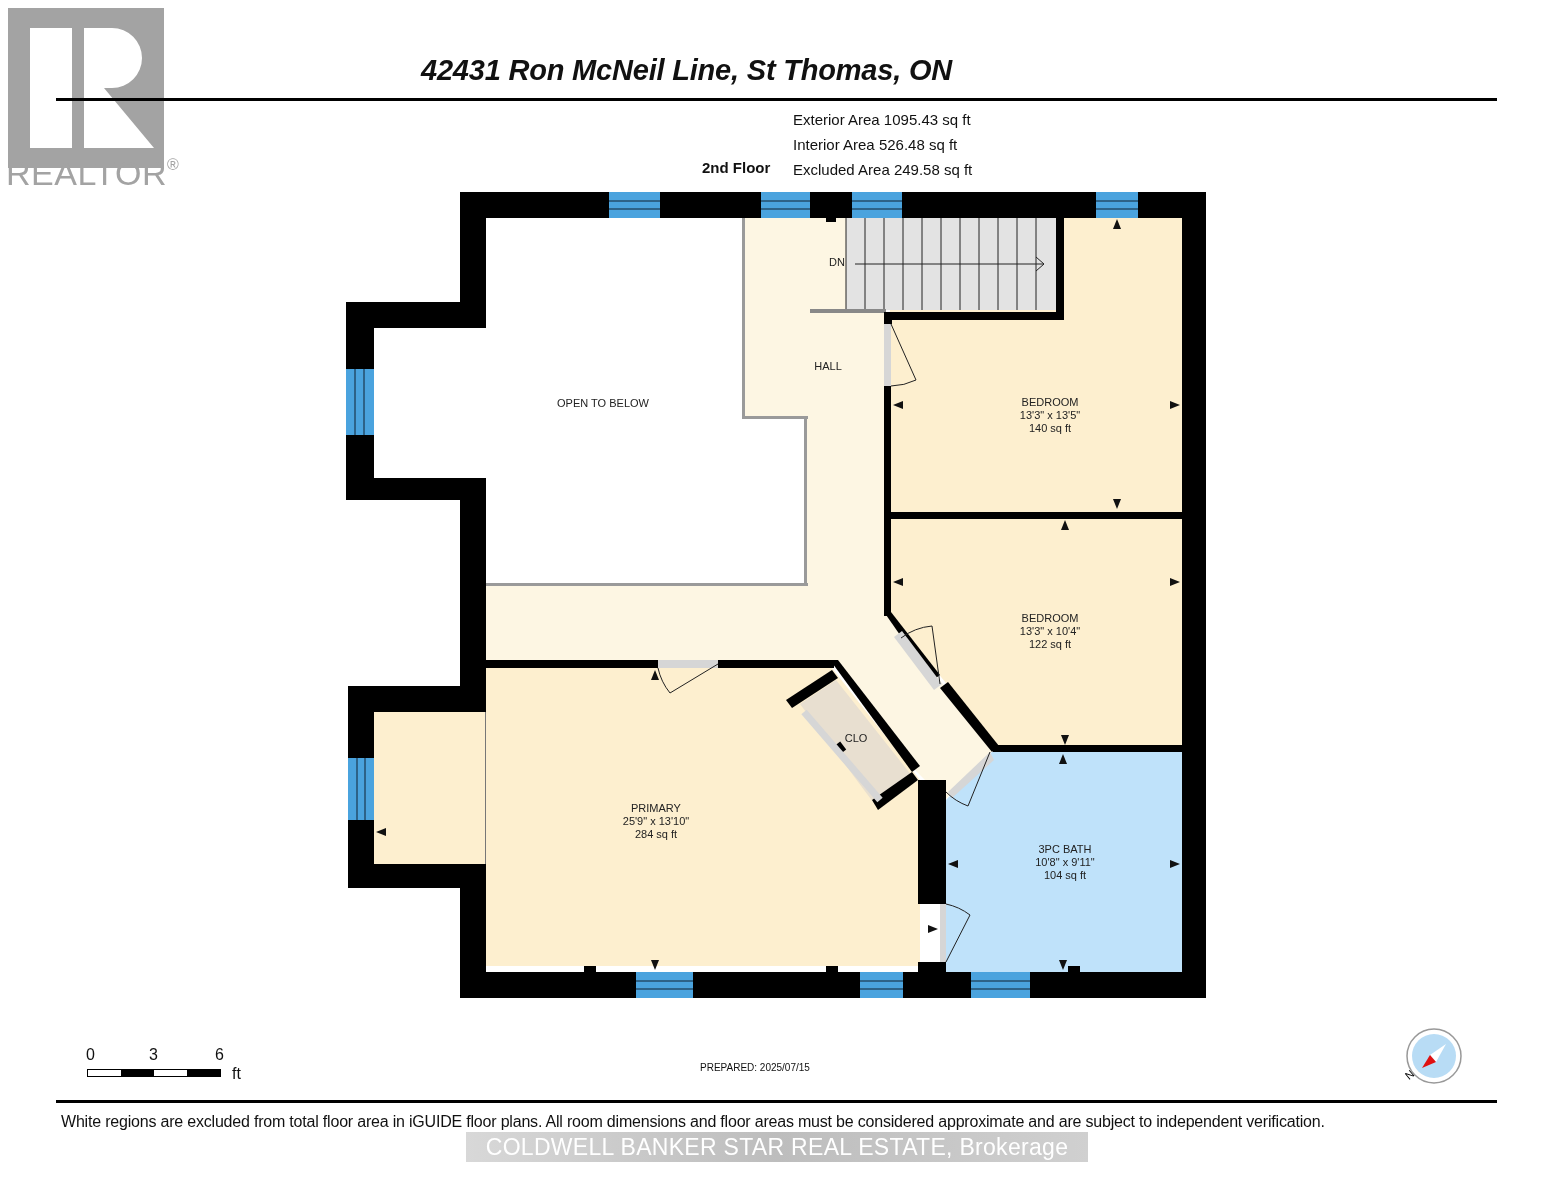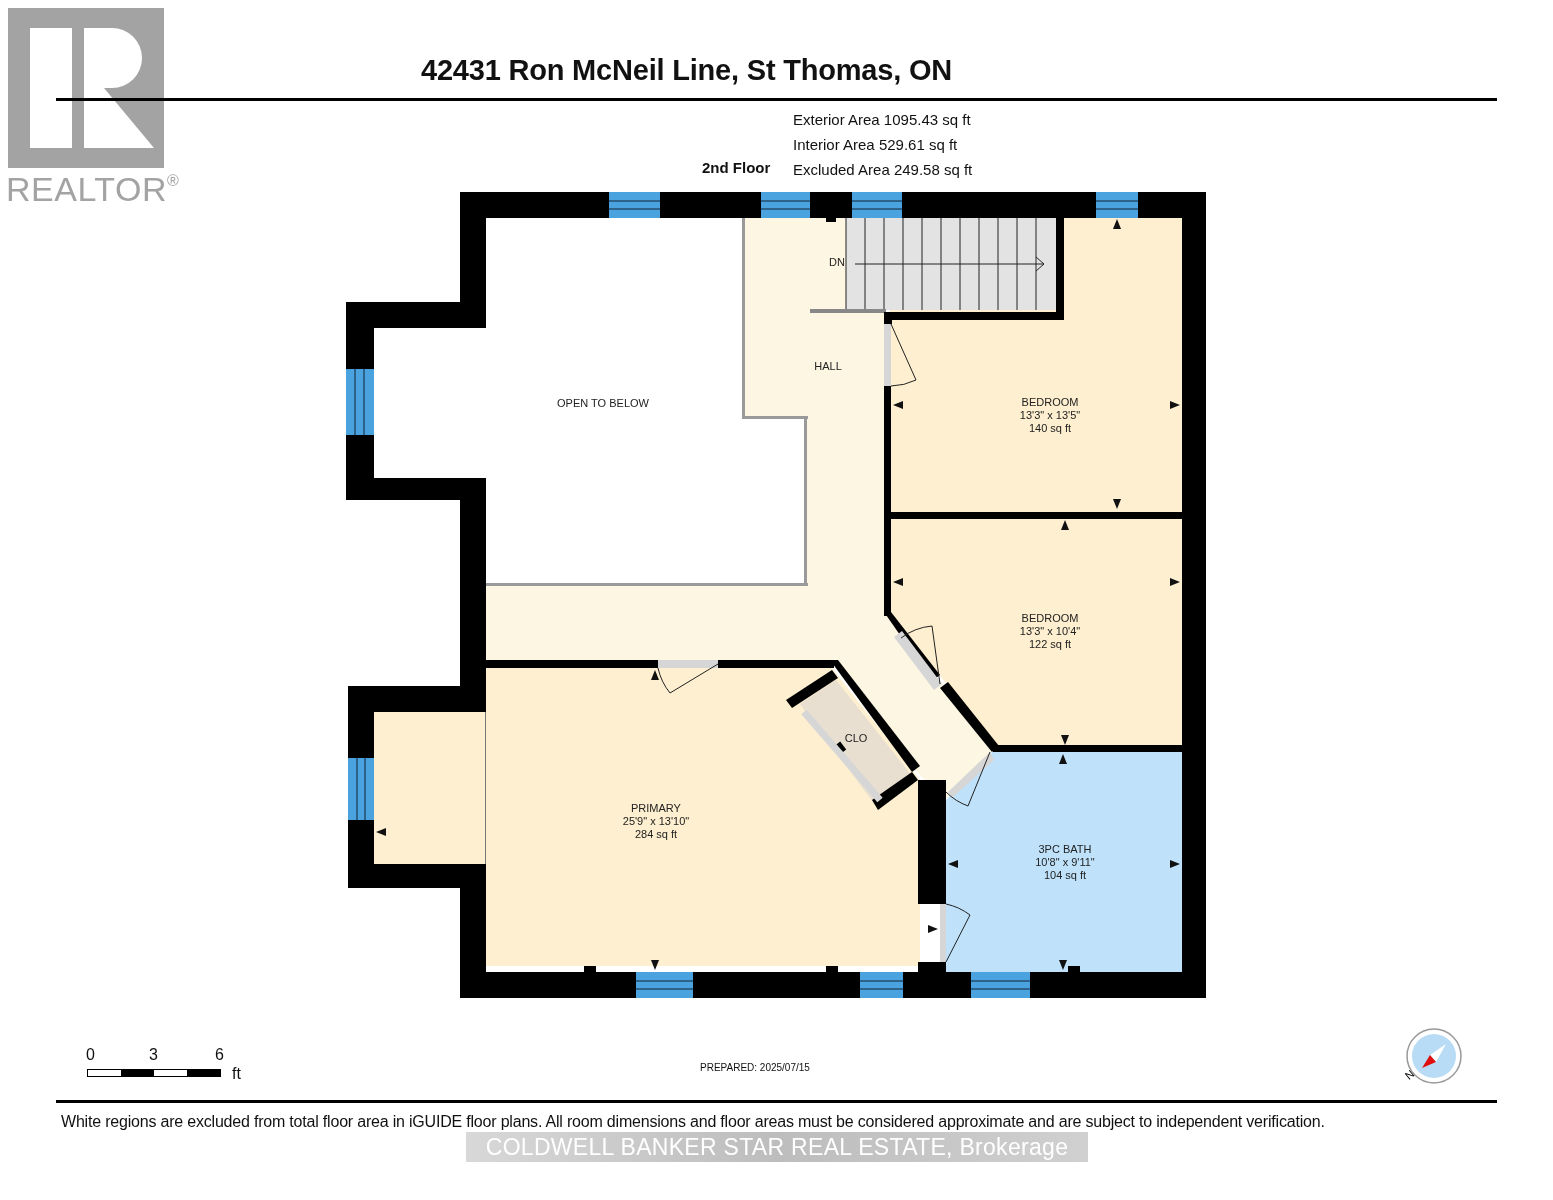--- a/index.html
+++ b/index.html
@@ -1,23 +1,23 @@
 <!DOCTYPE html>
 <html><head>
   <meta charset="utf-8">
   <style>
     html, body { margin: 0; padding: 0; background: #ffffff; }
     body { width: 1553px; height: 1200px; position: relative; overflow: hidden;
            font-family: "Liberation Sans", sans-serif; color: #111; }
     .abs { position: absolute; }
     #logo { left: 8px; top: 8px; width: 156px; height: 160px; }
-    #realtor-text { left: 6px; top: 170px; font-size: 34px; color: #a3a3a3; letter-spacing: 0.5px; }
+    #realtor-text { left: 6px; top: 154px; font-size: 34px; color: #a3a3a3; letter-spacing: 0.5px; }
     #realtor-text sup { font-size: 16px; vertical-align: top; position: relative; top: 2px; }
     #title { left: 0; width: 1373px; top: 54px; text-align: center; font-size: 29px; font-weight: bold;
-             letter-spacing: -0.2px; }
+             letter-spacing: -0.2px; font-style: italic; }
     .rule { background: #000; height: 3px; }
     #rule-top { left: 56px; width: 1441px; top: 98px; }
     #rule-bottom { left: 56px; width: 1441px; top: 1100px; }
     #floor-label { left: 702px; top: 111px; font-size: 15px; font-weight: bold; margin-top: 48px; }
     .area-line { left: 793px; font-size: 15px; text-align: center; }
     #plan { left: 0; top: 0; width: 1553px; height: 1200px; }
     .room-text { font-family: "Liberation Sans", sans-serif; font-size: 11px; fill: #222; text-anchor: middle; }
     #scale { left: 86px; top: 1046px; }
     .scale-num { position: absolute; top: 0; font-size: 16px; }
     #scale-bar { position: absolute; left: 1px; top: 23px; width: 132px; height: 6px; border: 1px solid #000; display: flex; }
@@ -39,21 +39,21 @@
   <path d="M76 20 H104 A30 30 0 0 1 104 80 H96 L146 140 H76 Z" fill="#fff"></path>
   <path d="M76 80 L76 140 L126 140 Z" fill="#a3a3a3" opacity="0"></path>
 </svg>
 <div id="realtor-text" class="abs"><span>REALTOR</span><sup>®</sup></div>
 
 <div id="title" class="abs">42431 Ron McNeil Line, St Thomas, ON</div>
 <div id="rule-top" class="abs rule"></div>
 
 <div id="floor-label" class="abs">2nd Floor</div>
 <div class="abs area-line" style="top:111px">Exterior Area 1095.43 sq ft</div>
-<div class="abs area-line" style="top:136px">Interior Area 529.61 sq ft</div>
+<div class="abs area-line" style="top:136px">Interior Area 526.48 sq ft</div>
 <div class="abs area-line" style="top:161px">Excluded Area 249.58 sq ft</div>
 
 <svg id="plan" class="abs" viewBox="0 0 1553 1200">
 
   <g>
 
     <polygon points="486,218 846,218 846,312 886,312 886,614 995,748 945,800 915,770 832,662 486,662" fill="#fdf6e3"></polygon>
 
     <polygon points="486,218 742,218 742,418 806,418 806,584 486,584 486,478 374,478 374,328 486,328" fill="#ffffff"></polygon>
     <rect x="742" y="218" width="3" height="200" fill="#9a9a9a"></rect>

